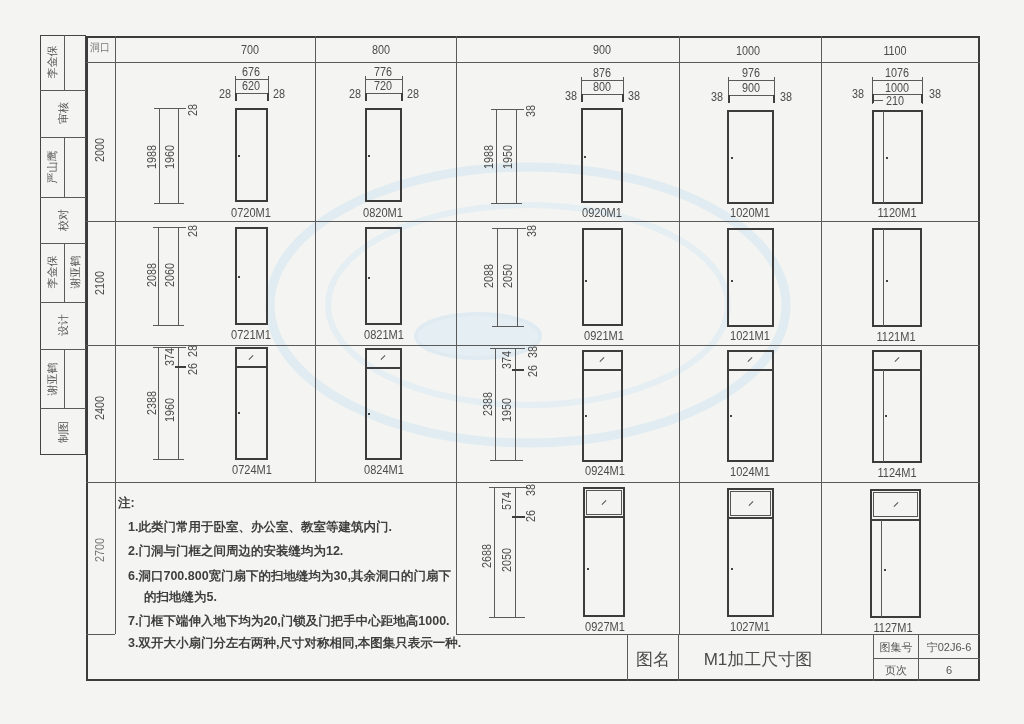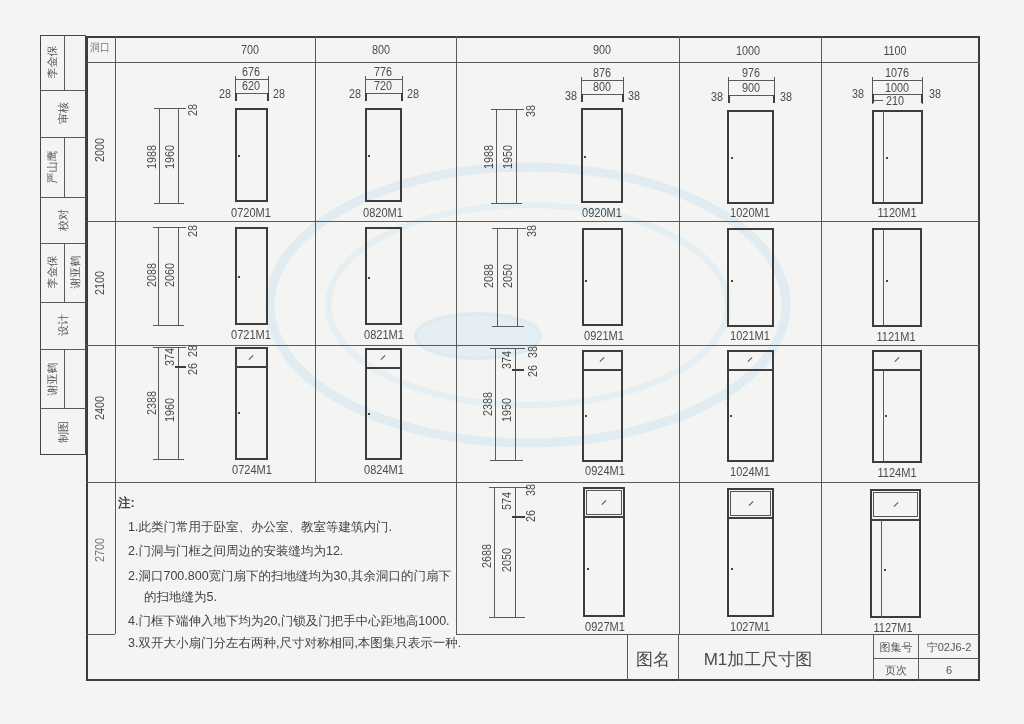--- a/index.html
+++ b/index.html
@@ -9,21 +9,21 @@
 .sig{position:absolute;transform:translate(-50%,-50%) rotate(-90deg);white-space:nowrap;font-size:11px;line-height:1;color:#555;}
 .hl{position:absolute;height:0;border-top:1px solid #5a5a5a;}
 .vl{position:absolute;width:0;border-left:1px solid #5a5a5a;}
 .hb{border-top:2px solid #3e3e3e;}
 .door{position:absolute;box-sizing:border-box;border:2px solid #3c3c3c;}
 .handle{position:absolute;width:2px;height:2px;background:#444;}
 .glass{position:absolute;width:6px;height:0;border-top:1.5px solid #555;transform:rotate(-45deg);}
 .pane{position:absolute;box-sizing:border-box;border:1px solid #555;}
 .code{position:absolute;transform:translate(-50%,-50%) scaleX(0.92);font-size:12px;white-space:nowrap;line-height:1;color:#4b4b4b;}
 .tick{position:absolute;width:0;border-left:2px solid #3e3e3e;}
-.note{position:absolute;font-size:12.5px;white-space:nowrap;line-height:1;color:#3f3f3f;transform:translateY(-50%);}
+.note{position:absolute;font-size:12.5px;white-space:nowrap;line-height:1;color:#3f3f3f;transform:translateY(-50%);font-weight:bold;}
 .title-big{position:absolute;transform:translate(-50%,-50%);font-size:17px;white-space:nowrap;color:#4a4a4a;}
 .title-small{position:absolute;transform:translate(-50%,-50%);font-size:11px;white-space:nowrap;color:#555;}
 .wm{position:absolute;left:0;top:0;width:1024px;height:724px;pointer-events:none;}
 </style>
 </head>
 <body>
 
 <svg class="wm" viewBox="0 0 1024 724">
   <ellipse cx="528" cy="305" rx="258" ry="138" fill="none" stroke="#cfe3f1" stroke-width="9" opacity="0.55"></ellipse>
   <ellipse cx="528" cy="305" rx="200" ry="100" fill="none" stroke="#d6e8f4" stroke-width="6" opacity="0.5"></ellipse>
@@ -351,31 +351,31 @@
     <div class="glass" style="left:893px;top:504px;"></div>
     <div class="handle" style="left:884px;top:569px;"></div>
     <span class="code" style="left:893px;top:628px;">1127M1</span>
   </div>
 </div>
 
 <div>
   <span class="note" style="left:118px;top:503px;font-weight:bold;">注:</span>
   <span class="note" style="left:128px;top:527px;">1.此类门常用于卧室、办公室、教室等建筑内门.</span>
   <span class="note" style="left:128px;top:551px;">2.门洞与门框之间周边的安装缝均为12.</span>
-  <span class="note" style="left:128px;top:576px;">2.洞口700.800宽门扇下的扫地缝均为30,其余洞口的门扇下</span>
+  <span class="note" style="left:128px;top:576px;">6.洞口700.800宽门扇下的扫地缝均为30,其余洞口的门扇下</span>
   <span class="note" style="left:144px;top:597px;">的扫地缝为5.</span>
-  <span class="note" style="left:128px;top:621px;">4.门框下端伸入地下均为20,门锁及门把手中心距地高1000.</span>
+  <span class="note" style="left:128px;top:621px;">7.门框下端伸入地下均为20,门锁及门把手中心距地高1000.</span>
   <span class="note" style="left:128px;top:643px;">3.双开大小扇门分左右两种,尺寸对称相同,本图集只表示一种.</span>
 </div>
 
 <div>
   <div class="vl" style="left:627px;top:634px;height:47px;border-left-width:1.5px;"></div>
   <div class="vl" style="left:678px;top:634px;height:47px;border-left-width:1.5px;"></div>
   <div class="vl" style="left:873px;top:634px;height:47px;"></div>
   <div class="vl" style="left:918px;top:634px;height:47px;"></div>
   <div class="hl" style="left:873px;top:658px;width:107px;"></div>
   <span class="title-big" style="left:653px;top:659px;">图名</span>
   <span class="title-big" style="left:758px;top:659px;">M1加工尺寸图</span>
   <span class="title-small" style="left:896px;top:647px;">图集号</span>
-  <span class="title-small" style="left:949px;top:647px;">宁02J6-2</span>
+  <span class="title-small" style="left:949px;top:647px;">宁02J6-6</span>
   <span class="title-small" style="left:896px;top:670px;">页次</span>
   <span class="title-small" style="left:949px;top:670px;">6</span>
 </div>
 
 </body></html>

